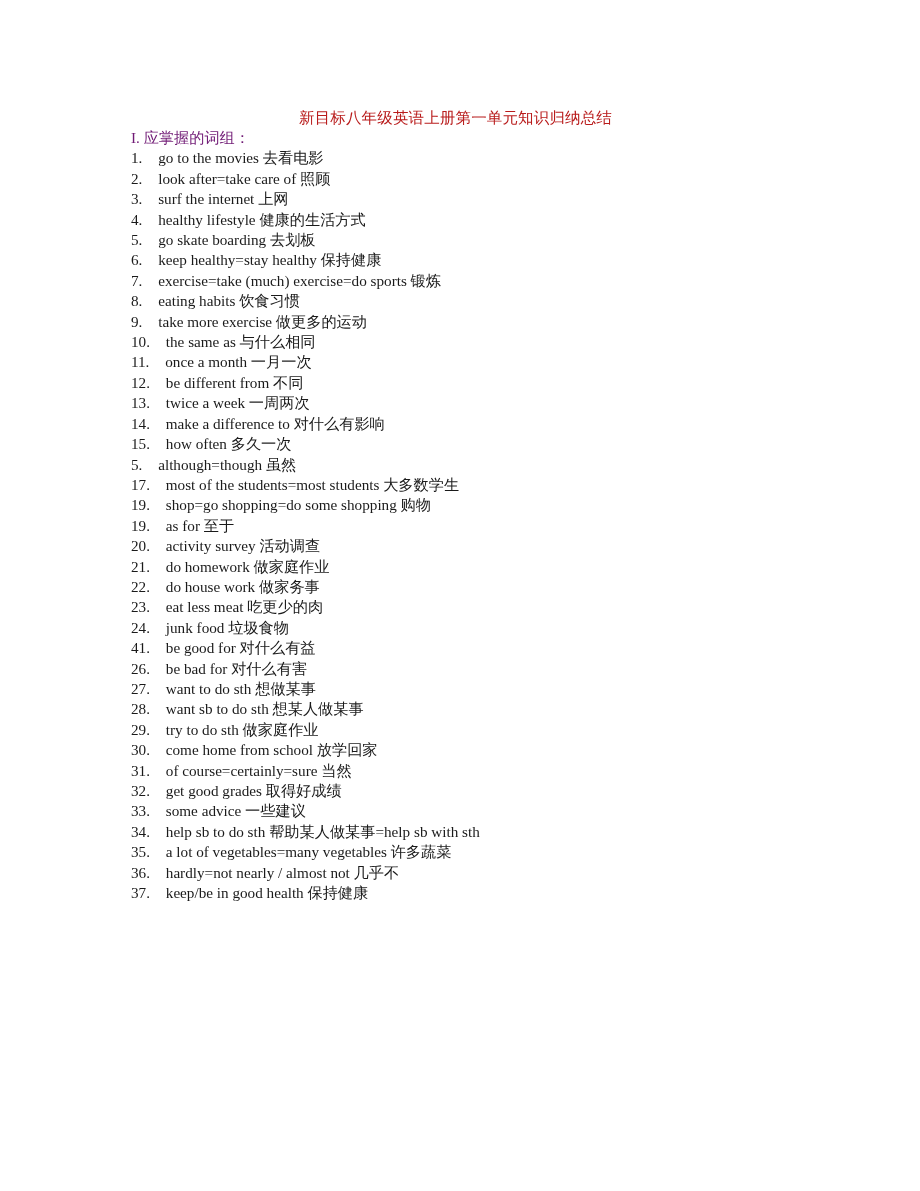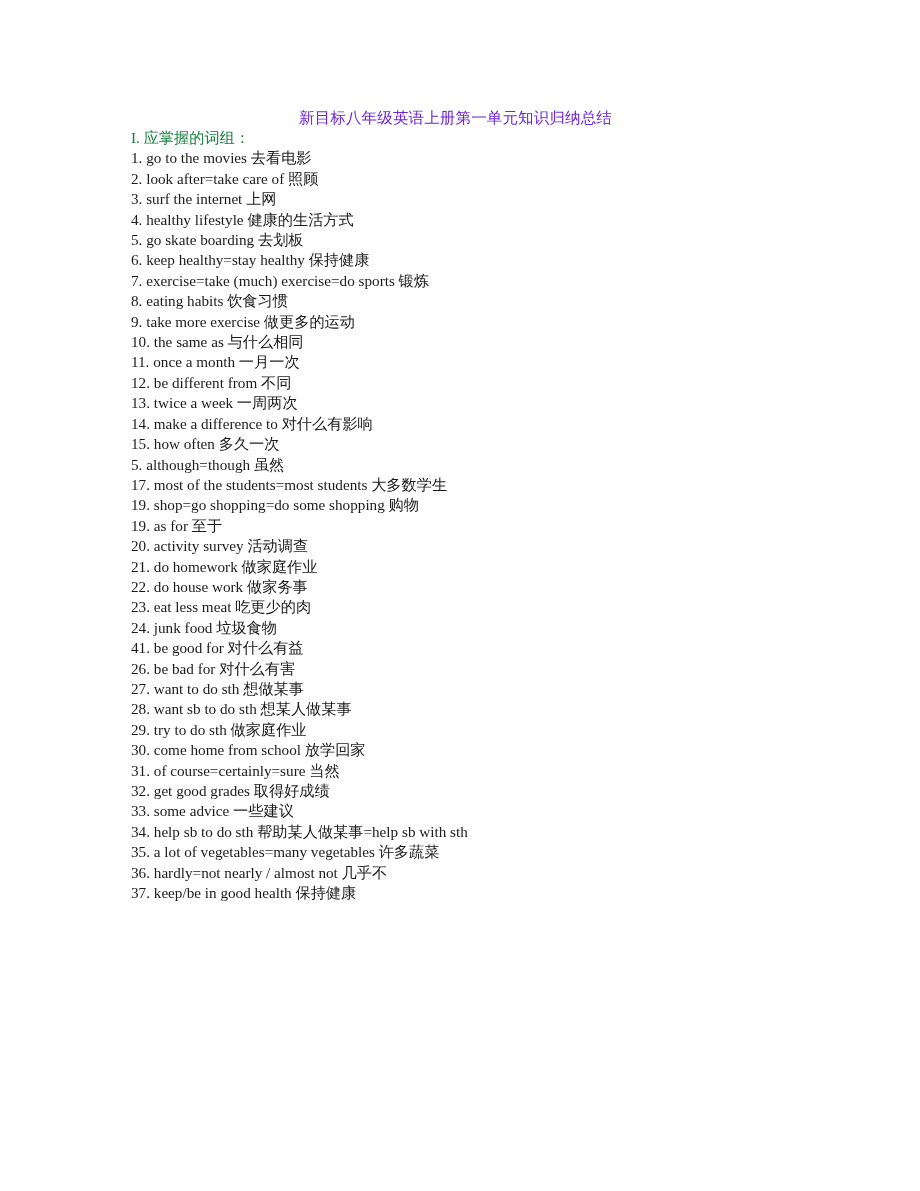--- a/index.html
+++ b/index.html
@@ -23,50 +23,51 @@
     background: #ffffff;
   }
   .doc-title {
     position: absolute;
     left: 299px;
     top: 108px;
     font-size: 15.5px;
     line-height: 20.4px;
     white-space: nowrap;
     letter-spacing: 0.15px;
-    color: #6d28d9;
+    color: #b91c1c;
   }
   .body-block {
     position: absolute;
     left: 131px;
     top: 128px;
     width: 700px;
   }
   .section-heading {
     font-size: 15.2px;
     line-height: 20.4px;
     white-space: nowrap;
-    color: #15803d;
+    color: #701a75;
   }
   .vocab-list {
     list-style: none;
     margin: 0;
     padding: 0;
   }
   .vocab-item {
     font-size: 15.2px;
     line-height: 20.4px;
     white-space: nowrap;
     color: #1a1a1a;
   }
   .item-num {
     display: inline;
   }
   .item-text {
     display: inline;
+    margin-left: 12px;
   }
 </style>
 </head>
 <body>
 
 <div class="page">
 
   <div class="doc-title">新目标八年级英语上册第一单元知识归纳总结</div>
 
   <div class="body-block">

